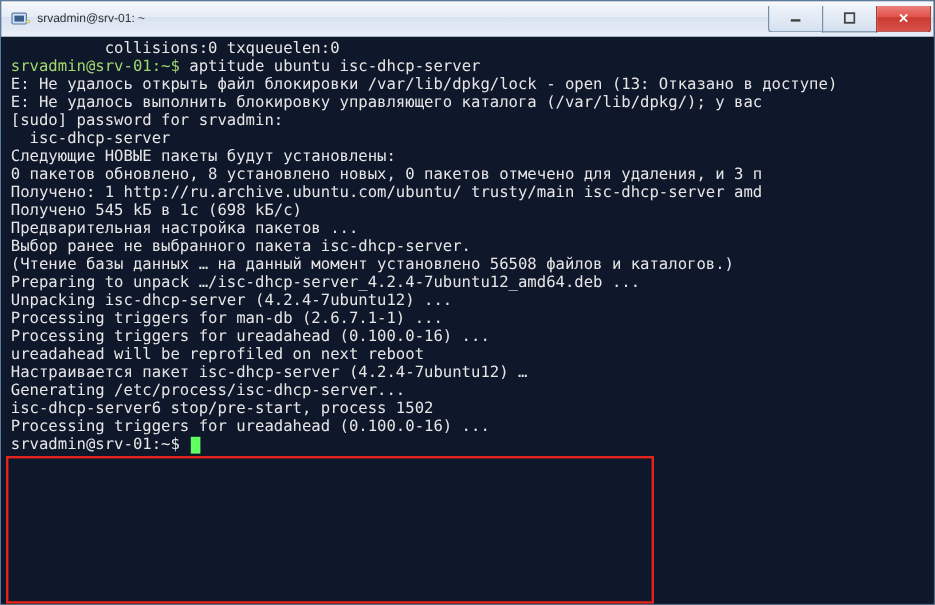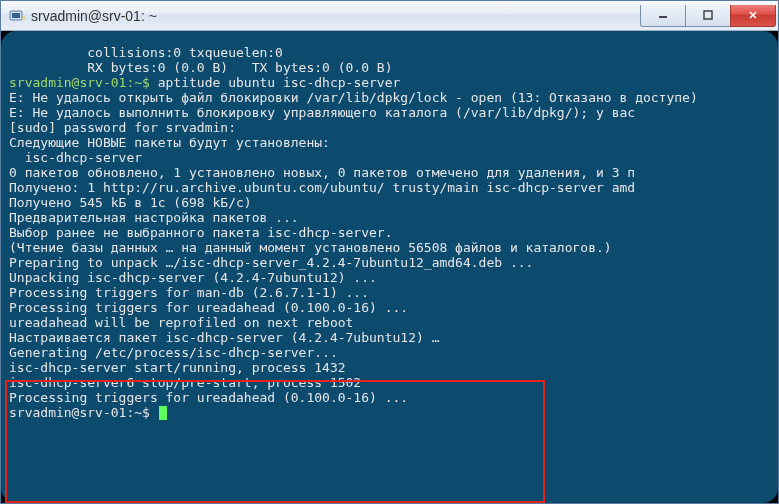--- a/index.html
+++ b/index.html
@@ -17,45 +17,44 @@
     display: flex; align-items: center;
     padding: 0 2px 0 8px;
     border-bottom: 1px solid #a0b0c8;
   }
   .titlebar .icon {
     width: 16px; height: 16px; margin-right: 6px;
     display: inline-flex; align-items: center; justify-content: center;
   }
   .titlebar .title {
     flex: 1;
-    font-size: 14px;
+    font-size: 10px;
     color: #333;
   }
   .winbtns { display: flex; gap: 0; }
   .winbtn {
     width: 46px; height: 22px;
     border: 1px solid #7a8fa8;
     border-top: none;
     display: flex; align-items: center; justify-content: center;
     font-size: 11px; color: #444;
     background: linear-gradient(to bottom,#eef3fa,#d5e0ef);
     margin-left: -1px;
   }
   .winbtn:first-child { border-bottom-left-radius: 3px; }
   .winbtn:last-child  { border-bottom-right-radius: 3px; }
   .winbtn.close {
     background: linear-gradient(to bottom,#e97f7a 0%, #e15048 45%, #c83a31 46%, #d9534a 100%);
     border-color:#a83a31; color:#fff;
   }
   .terminal {
     flex: 1;
-    background: #0c4a6e;
-    padding: 14px 0 0 8px;
+    background: #0f172a;
+    padding: 2px 0 0 8px;
     overflow: hidden;
-    border-radius: 15px;
   }
   .line {
     font-family: "DejaVu Sans Mono","Consolas",monospace;
     font-size: 13px;
     line-height: 15px;
     color: #e6e6e6;
     white-space: pre;
   }
   .prompt { color: #a0d86e; }
   .last-prompt { color: #e6e6e6; }
@@ -100,42 +99,40 @@
       <div class="winbtn close">
         <svg width="10" height="10">
             <path d="M2 2 L8 8 M8 2 L2 8" stroke="#fff" stroke-width="1.6"></path>
           </svg>
       </div>
     </div>
   </div>
 
   <div class="terminal" id="terminal">
       <div class="line">          collisions:0 txqueuelen:0</div>
-      <div class="line">          RX bytes:0 (0.0 B)   TX bytes:0 (0.0 B)</div>
       <div class="line"></div>
       <div class="line"><span class="prompt">srvadmin@srv-01:~$ </span><span>aptitude ubuntu isc-dhcp-server</span></div>
       <div class="line">E: Не удалось открыть файл блокировки /var/lib/dpkg/lock - open (13: Отказано в доступе)</div>
       <div class="line">E: Не удалось выполнить блокировку управляющего каталога (/var/lib/dpkg/); у вас</div>
       <div class="line">[sudo] password for srvadmin:</div>
+      <div class="line">  isc-dhcp-server</div>
       <div class="line">Следующие НОВЫЕ пакеты будут установлены:</div>
-      <div class="line">  isc-dhcp-server</div>
-      <div class="line">0 пакетов обновлено, 1 установлено новых, 0 пакетов отмечено для удаления, и 3 п</div>
+      <div class="line">0 пакетов обновлено, 8 установлено новых, 0 пакетов отмечено для удаления, и 3 п</div>
       <div class="line">Получено: 1 http://ru.archive.ubuntu.com/ubuntu/ trusty/main isc-dhcp-server amd</div>
       <div class="line">Получено 545 kБ в 1с (698 kБ/c)</div>
       <div class="line">Предварительная настройка пакетов ...</div>
       <div class="line">Выбор ранее не выбранного пакета isc-dhcp-server.</div>
       <div class="line">(Чтение базы данных … на данный момент установлено 56508 файлов и каталогов.)</div>
       <div class="line">Preparing to unpack …/isc-dhcp-server_4.2.4-7ubuntu12_amd64.deb ...</div>
       <div class="line">Unpacking isc-dhcp-server (4.2.4-7ubuntu12) ...</div>
       <div class="line">Processing triggers for man-db (2.6.7.1-1) ...</div>
       <div class="line">Processing triggers for ureadahead (0.100.0-16) ...</div>
       <div class="line">ureadahead will be reprofiled on next reboot</div>
       <div class="line">Настраивается пакет isc-dhcp-server (4.2.4-7ubuntu12) …</div>
       <div class="line">Generating /etc/process/isc-dhcp-server...</div>
-      <div class="line">isc-dhcp-server start/running, process 1432</div>
       <div class="line">isc-dhcp-server6 stop/pre-start, process 1502</div>
       <div class="line">Processing triggers for ureadahead (0.100.0-16) ...</div>
       <div class="line"></div>
       <div class="line"><span class="last-prompt">srvadmin@srv-01:~$ </span><span></span><span class="cursor"></span></div>
     </div>
 
   <div class="highlight-box" id="hl" style="top: 379px; left: 4px; width: 540px; height: 123px;"></div>
 
 </div>
 

